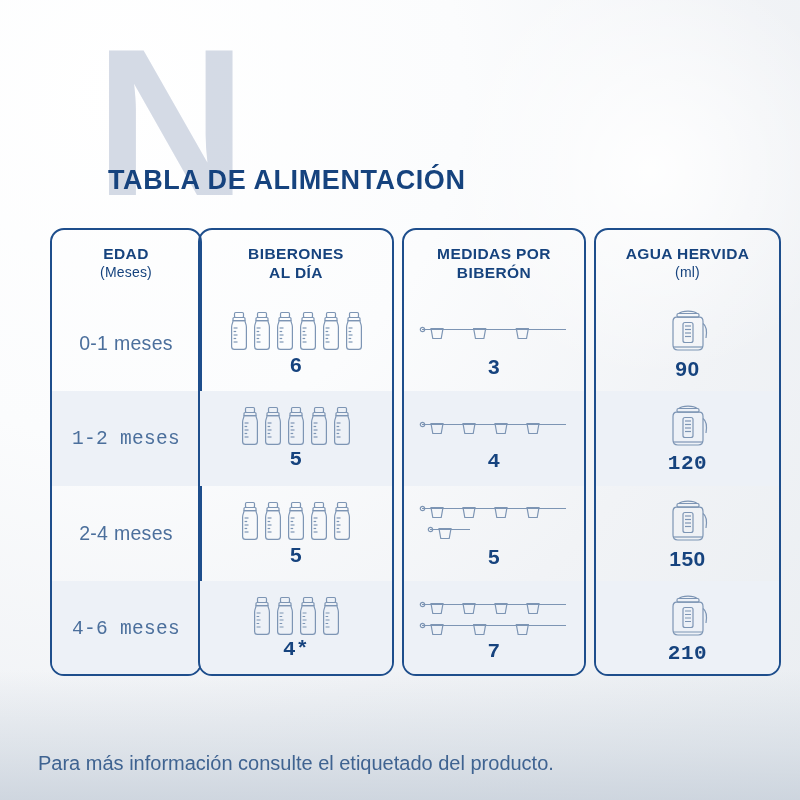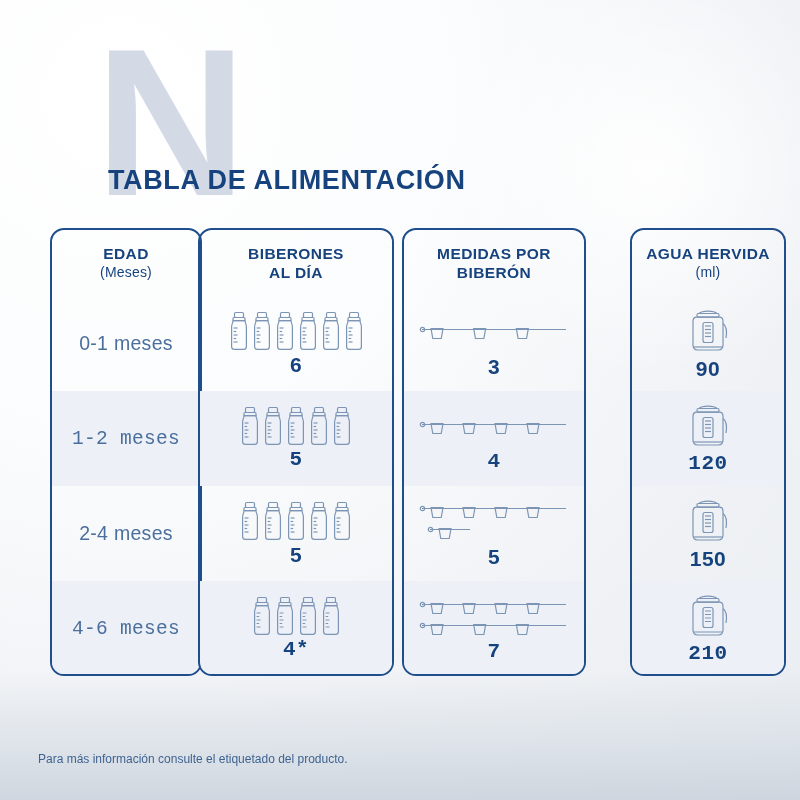--- a/index.html
+++ b/index.html
@@ -110,21 +110,21 @@
     justify-content: center;
     position: relative;
   }
   .row.alt {
     background: #edf1f7;
     font-family: Liberation Mono, monospace;
   }
   .col-age { left: 0; width: 152px; margin-left: 12px; }
   .col-bottles { left: 160px; width: 196px; }
   .col-scoops { left: 364px; width: 184px; }
-  .col-water { left: 592px; width: 156px; }
+  .col-water { left: 556px; width: 187px; }
 
   .age-label {
     color: #4b6f9c;
     font-size: 19.5px;
     letter-spacing: 0.3px;
   }
 
   .cell-stack {
     display: flex;
     flex-direction: column;
@@ -160,21 +160,21 @@
     top: 692px;
     color: #3f6391;
     font-size: 14.5px;
     line-height: 21px;
   }
   .note-more {
     position: absolute;
     left: 38px;
     top: 752px;
     color: #3f6391;
-    font-size: 12px;
+    font-size: 20px;
   }
   svg { display: block; }
 </style>
 </head>
 <body>
 
 <div class="page">
   <div class="bg-soft"></div>
   <div class="bg-shadow"></div>
 

